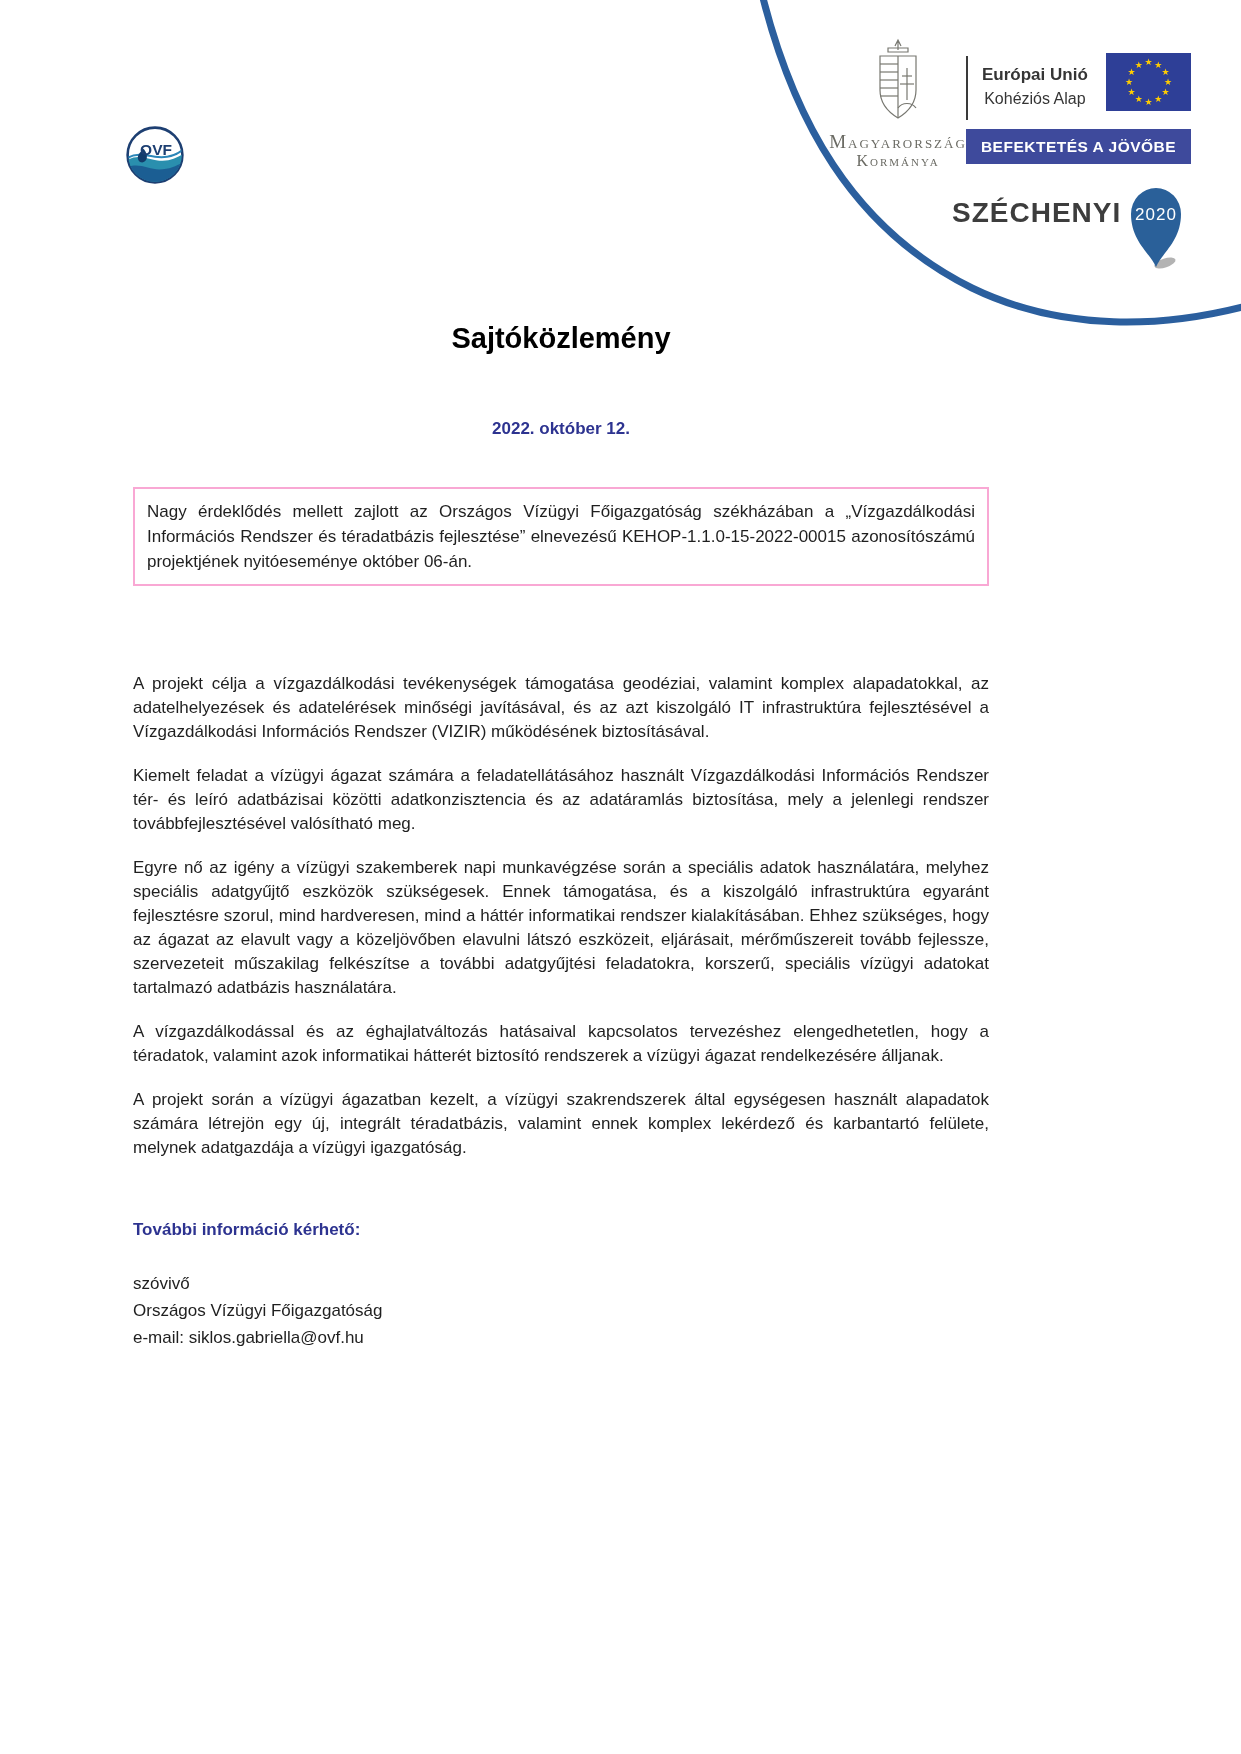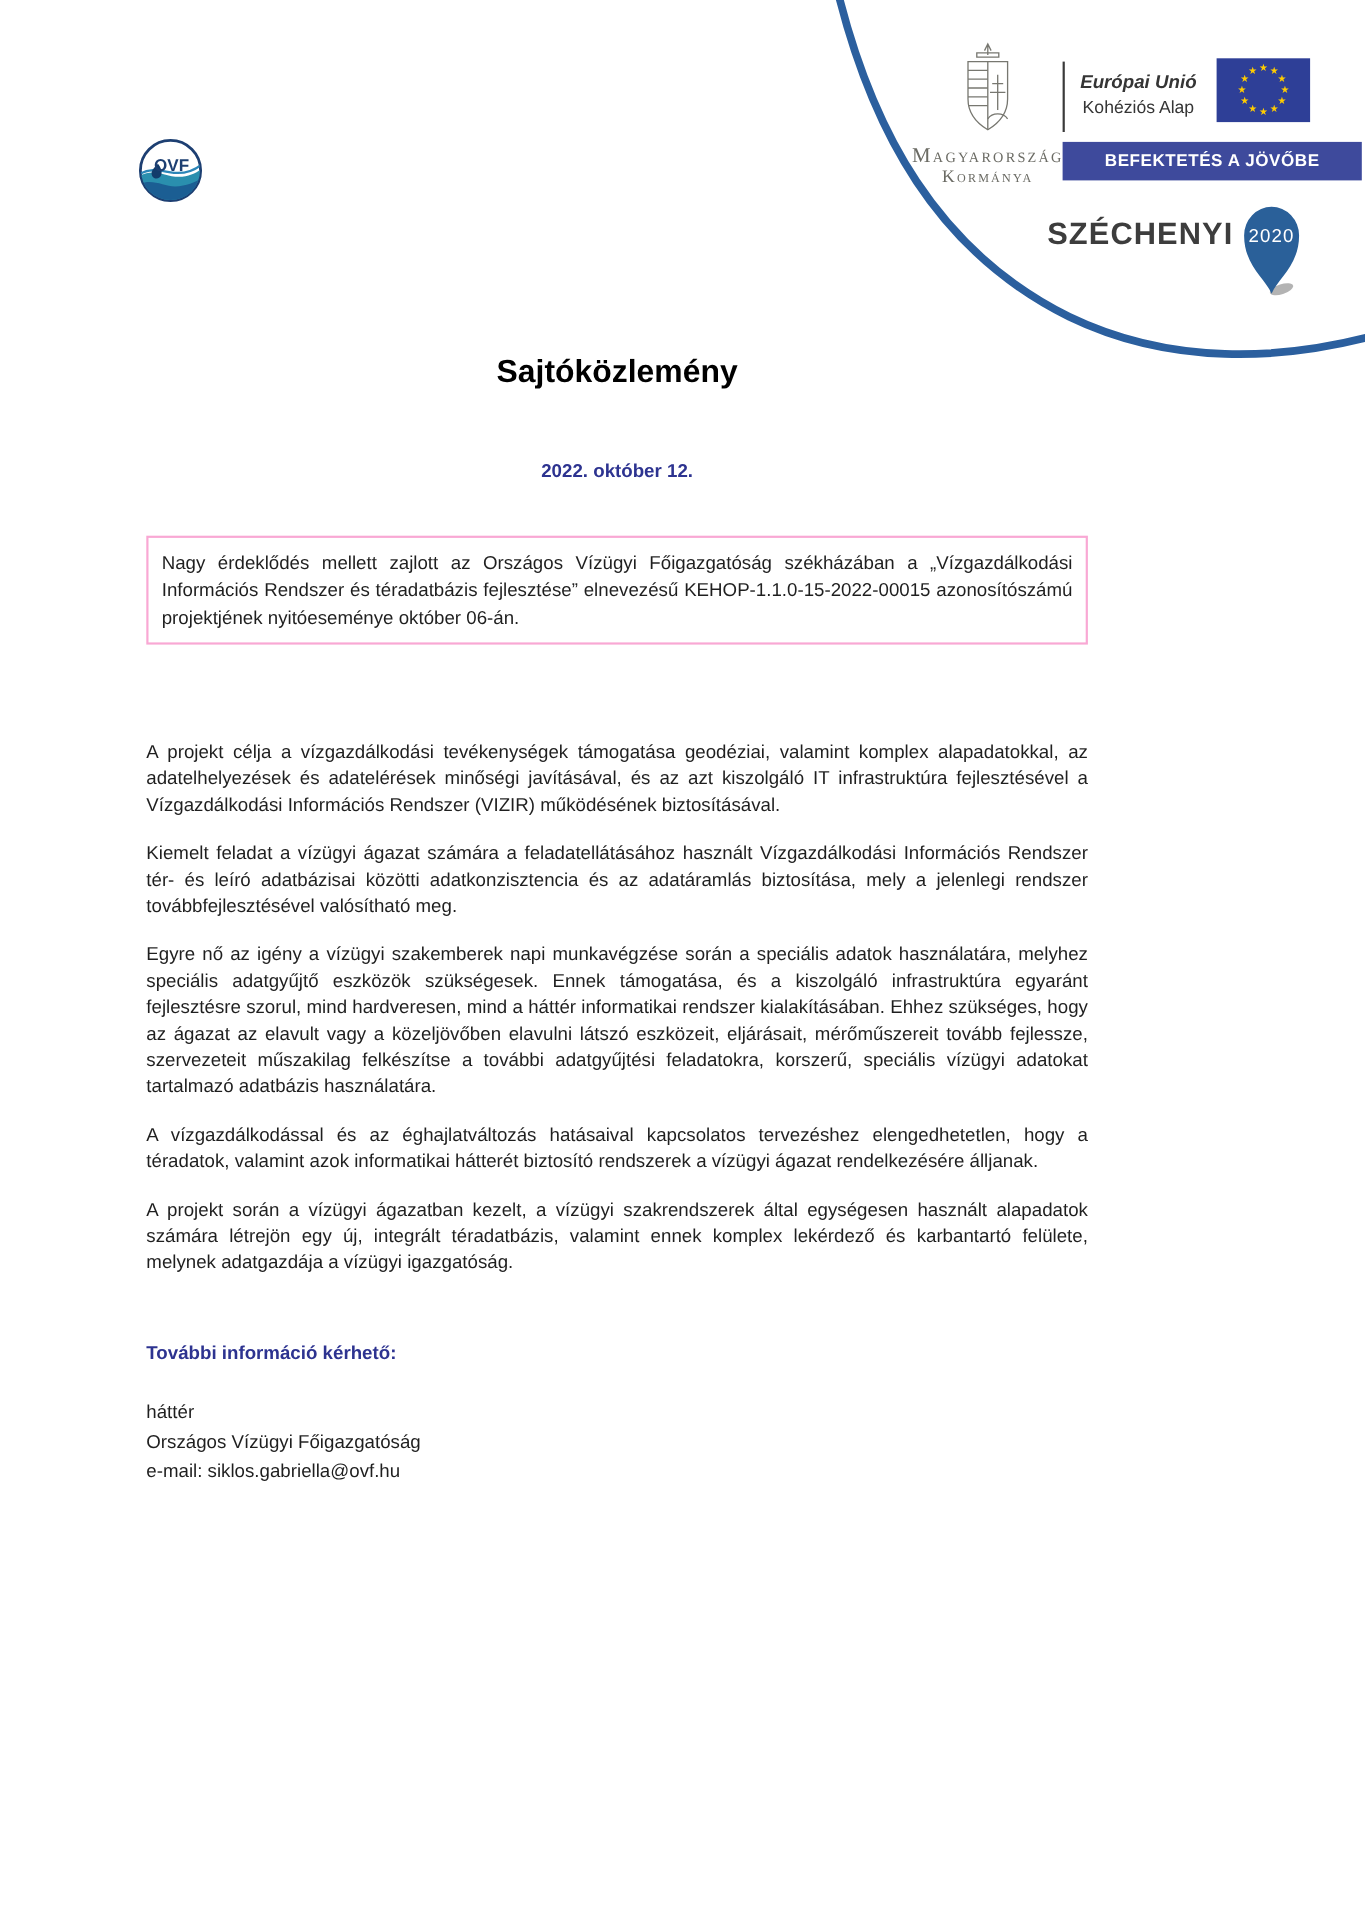--- a/index.html
+++ b/index.html
@@ -17,28 +17,28 @@
 
   .gov-block { position:absolute; left:828px; top:38px; width:140px; text-align:center; }
   .coa-svg { width:56px; height:90px; display:block; margin:0 auto 4px; }
   .gov-name { font-family:"Liberation Serif", serif; font-variant:small-caps; color:#6b6b64; letter-spacing:2px; }
   .gov-line1 { font-size:19px; line-height:20px; }
   .gov-line2 { font-size:16px; line-height:18px; }
 
   .vdivider { position:absolute; left:966px; top:56px; width:2px; height:64px; background:#3a3a3a; }
 
   .eu-text { position:absolute; left:982px; top:63px; color:#353535; }
-  .eu-line1 { font-size:17px; font-weight:bold; line-height:24px;font-style:italic; }
+  .eu-line1 { font-size:17px; font-weight:bold; line-height:24px; }
   .eu-line2 { font-size:16px; line-height:24px;text-align:center; }
 
   .eu-flag { position:absolute; left:1106px; top:53px; width:85px; height:58px; background:#2e3f97; }
   .eu-flag span { position:absolute; transform:translate(-50%,-50%); color:#ffcc00; font-size:9px; line-height:9px; }
 
   .invest-banner {
-    position:absolute; left:966px; top:129px; width:272px; height:35px;
+    position:absolute; left:966px; top:129px; width:225px; height:35px;
     background:#3e4a9c; color:#ffffff; font-weight:bold; font-size:15.5px; letter-spacing:0.5px;
     display:flex; align-items:center; justify-content:center; white-space:nowrap;
   }
 
   .szechenyi { position:absolute; left:952px; top:183px; display:flex; align-items:flex-start; }
   .szechenyi-text { font-weight:bold; font-size:28px; letter-spacing:1px; color:#3d3d3d; margin-top:14px; }
   .pin-svg { width:60px; height:90px; margin-left:5px; }
 
   
   .doc { position:absolute; left:133px; top:322px; width:856px; }
@@ -143,19 +143,19 @@
 
     <p class="body-par">A projekt célja a vízgazdálkodási tevékenységek támogatása geodéziai, valamint komplex alapadatokkal, az adatelhelyezések és adatelérések minőségi javításával, és az azt kiszolgáló IT infrastruktúra fejlesztésével a Vízgazdálkodási Információs Rendszer (VIZIR) működésének biztosításával.</p>
     <p class="body-par">Kiemelt feladat a vízügyi ágazat számára a feladatellátásához használt Vízgazdálkodási Információs Rendszer tér- és leíró adatbázisai közötti adatkonzisztencia és az adatáramlás biztosítása, mely a jelenlegi rendszer továbbfejlesztésével valósítható meg.</p>
     <p class="body-par">Egyre nő az igény a vízügyi szakemberek napi munkavégzése során a speciális adatok használatára, melyhez speciális adatgyűjtő eszközök szükségesek. Ennek támogatása, és a kiszolgáló infrastruktúra egyaránt fejlesztésre szorul, mind hardveresen, mind a háttér informatikai rendszer kialakításában. Ehhez szükséges, hogy az ágazat az elavult vagy a közeljövőben elavulni látszó eszközeit, eljárásait, mérőműszereit tovább fejlessze, szervezeteit műszakilag felkészítse a további adatgyűjtési feladatokra, korszerű, speciális vízügyi adatokat tartalmazó adatbázis használatára.</p>
     <p class="body-par">A vízgazdálkodással és az éghajlatváltozás hatásaival kapcsolatos tervezéshez elengedhetetlen, hogy a téradatok, valamint azok informatikai hátterét biztosító rendszerek a vízügyi ágazat rendelkezésére álljanak.</p>
     <p class="body-par">A projekt során a vízügyi ágazatban kezelt, a vízügyi szakrendszerek által egységesen használt alapadatok számára létrejön egy új, integrált téradatbázis, valamint ennek komplex lekérdező és karbantartó felülete, melynek adatgazdája a vízügyi igazgatóság.</p>
 
     <div class="more-info">További információ kérhető:</div>
 
     <div class="contact">
-      <div>háttér</div>
+      <div>szóvivő</div>
       <div>Országos Vízügyi Főigazgatóság</div>
       <div>e-mail: siklos.gabriella@ovf.hu</div>
     </div>
   </div>
 
 </div>
 
 </body></html>

